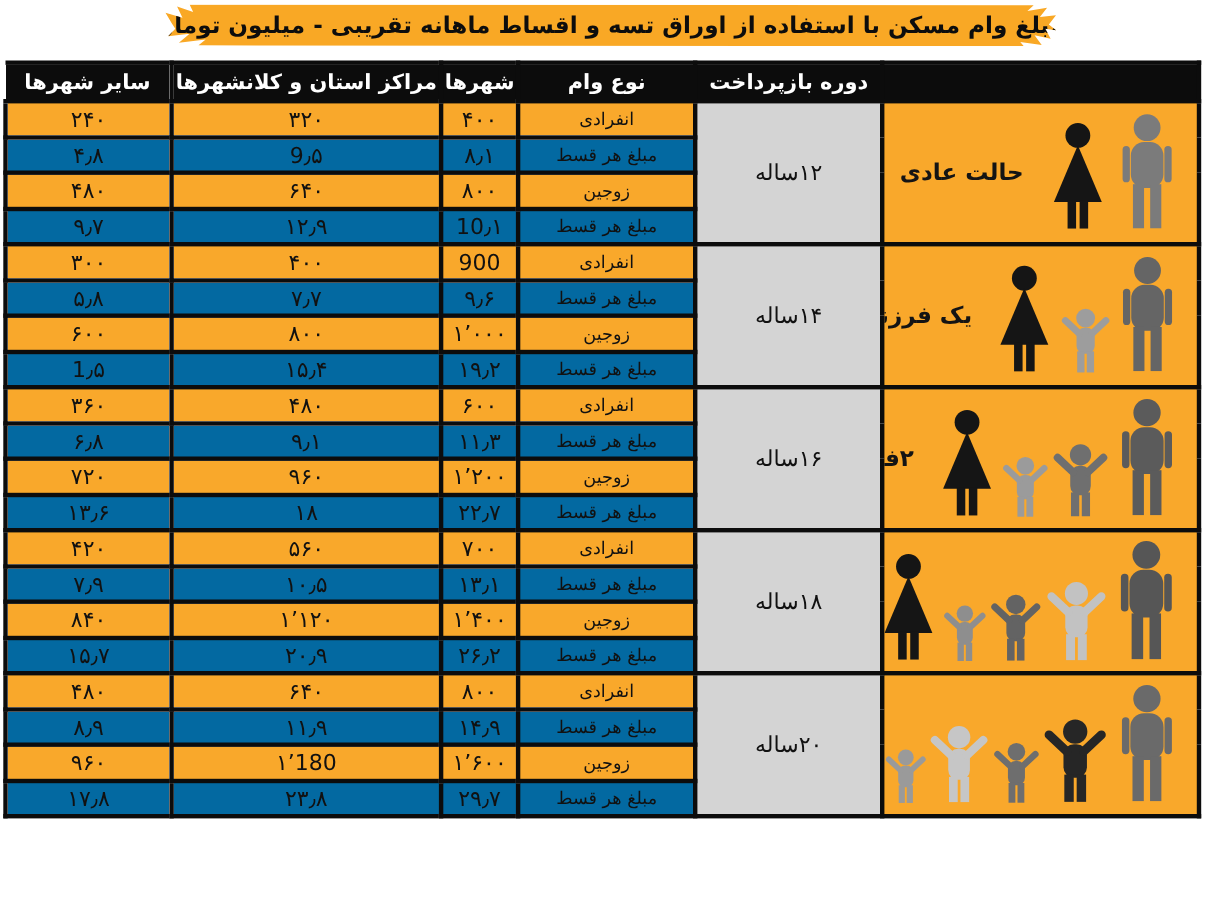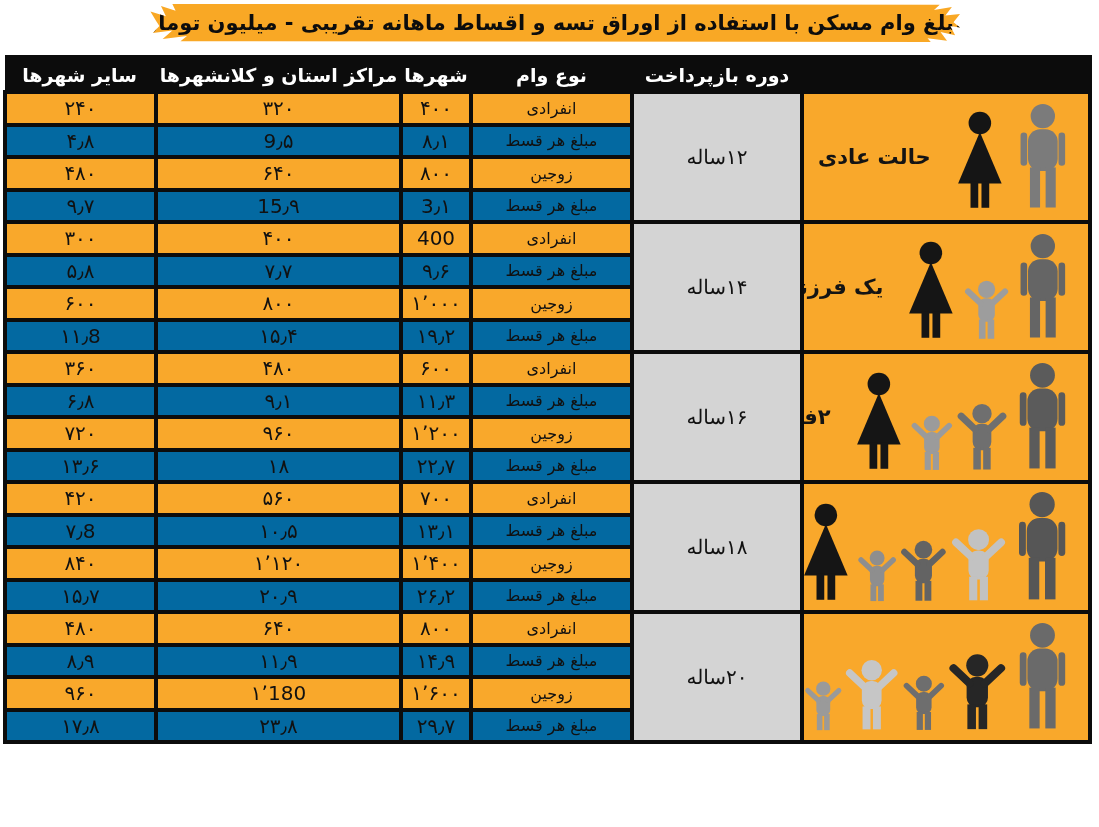--- a/index.html
+++ b/index.html
@@ -49,21 +49,20 @@
     border: 0;
     border-left: 3px solid #ffffff;
   }
   thead th:last-child { border-left: 0; }
   tbody td { height: 32.5px; font-size: 20px; background: #EBEBEB; }
   tr.orange td { background: #F9A82B; }
   tr.gray   td { background: #0369a1; }
   td.period-cell {
     background: #D4D4D4 !important;
     font-size: 20px;
-    font-family: Liberation Serif, serif;
   }
   td.family-cell {
     background: #F9A82B !important;
     padding: 0 10px 0 14px;
   }
   .family-wrap {
     display: flex; align-items: center; justify-content: space-between;
     width: 100%; height: 100%;
   }
   .family-label { font-size: 21px; font-weight: bold; color: #141414; padding-right: 14px; white-space: nowrap; }
@@ -137,22 +136,22 @@
           <td class="num-cell">۴٫۸</td>
         </tr>
         <tr class="orange">
           <td class="loan-cell">زوجین</td>
           <td class="num-cell">۸۰۰</td>
           <td class="num-cell">۶۴۰</td>
           <td class="num-cell">۴۸۰</td>
         </tr>
         <tr class="gray">
           <td class="loan-cell">مبلغ هر قسط</td>
-          <td class="num-cell">3٫۱</td>
-          <td class="num-cell">15٫۹</td>
+          <td class="num-cell">10٫۱</td>
+          <td class="num-cell">۱۲٫۹</td>
           <td class="num-cell">۹٫۷</td>
         </tr>
         <tr class="orange">
           <td class="family-cell" rowspan="4">
             <div class="family-wrap">
               <div class="icons-row">
                 <svg viewBox="0 0 42 62" height="100">
                   <circle cx="21" cy="7.5" r="7" fill="#151515"></circle>
                   <path d="M21 13 L34.5 45 L7.5 45 Z" fill="#151515"></path>
                   <rect x="15.2" y="44" width="4.8" height="16" fill="#151515"></rect>
@@ -173,41 +172,41 @@
                   <rect x="29" y="17" width="3.8" height="19" rx="1.9" fill="#656565"></rect>
                   <rect x="12.6" y="37" width="5.8" height="23" fill="#656565"></rect>
                   <rect x="21.6" y="37" width="5.8" height="23" fill="#656565"></rect>
                 </svg>
               </div>
               <div class="family-label">یک فرزند</div>
             </div>
           </td>
           <td class="period-cell" rowspan="4">۱۴ساله</td>
           <td class="loan-cell">انفرادی</td>
-          <td class="num-cell">400</td>
+          <td class="num-cell">900</td>
           <td class="num-cell">۴۰۰</td>
           <td class="num-cell">۳۰۰</td>
         </tr>
         <tr class="gray">
           <td class="loan-cell">مبلغ هر قسط</td>
           <td class="num-cell">۹٫۶</td>
           <td class="num-cell">۷٫۷</td>
           <td class="num-cell">۵٫۸</td>
         </tr>
         <tr class="orange">
           <td class="loan-cell">زوجین</td>
           <td class="num-cell">۱٬۰۰۰</td>
           <td class="num-cell">۸۰۰</td>
           <td class="num-cell">۶۰۰</td>
         </tr>
         <tr class="gray">
           <td class="loan-cell">مبلغ هر قسط</td>
           <td class="num-cell">۱۹٫۲</td>
           <td class="num-cell">۱۵٫۴</td>
-          <td class="num-cell">۱۱٫8</td>
+          <td class="num-cell">1٫۵</td>
         </tr>
         <tr class="orange">
           <td class="family-cell" rowspan="4">
             <div class="family-wrap">
               <div class="icons-row">
                 <svg viewBox="0 0 42 62" height="100">
                   <circle cx="21" cy="7.5" r="7" fill="#151515"></circle>
                   <path d="M21 13 L34.5 45 L7.5 45 Z" fill="#151515"></path>
                   <rect x="15.2" y="44" width="4.8" height="16" fill="#151515"></rect>
                   <rect x="22" y="44" width="4.8" height="16" fill="#151515"></rect>
@@ -312,21 +311,21 @@
           <td class="period-cell" rowspan="4">۱۸ساله</td>
           <td class="loan-cell">انفرادی</td>
           <td class="num-cell">۷۰۰</td>
           <td class="num-cell">۵۶۰</td>
           <td class="num-cell">۴۲۰</td>
         </tr>
         <tr class="gray">
           <td class="loan-cell">مبلغ هر قسط</td>
           <td class="num-cell">۱۳٫۱</td>
           <td class="num-cell">۱۰٫۵</td>
-          <td class="num-cell">۷٫8</td>
+          <td class="num-cell">۷٫۹</td>
         </tr>
         <tr class="orange">
           <td class="loan-cell">زوجین</td>
           <td class="num-cell">۱٬۴۰۰</td>
           <td class="num-cell">۱٬۱۲۰</td>
           <td class="num-cell">۸۴۰</td>
         </tr>
         <tr class="gray">
           <td class="loan-cell">مبلغ هر قسط</td>
           <td class="num-cell">۲۶٫۲</td>

